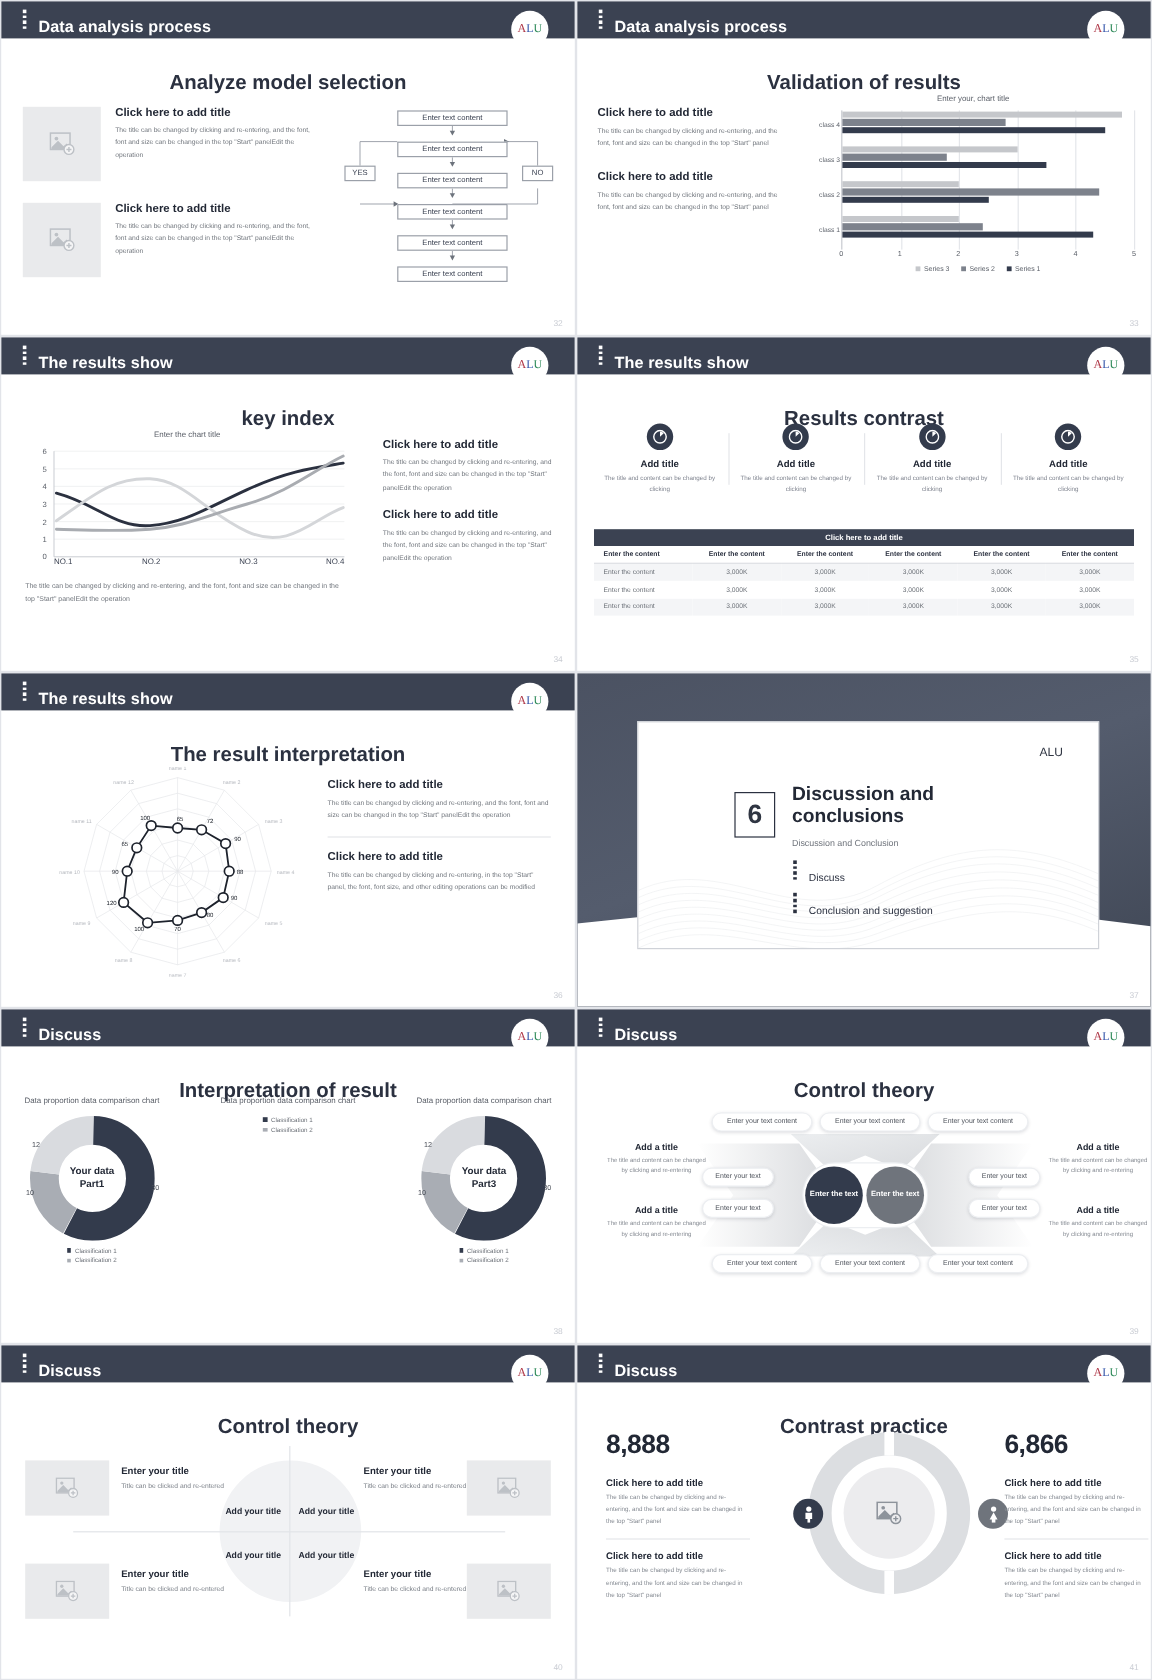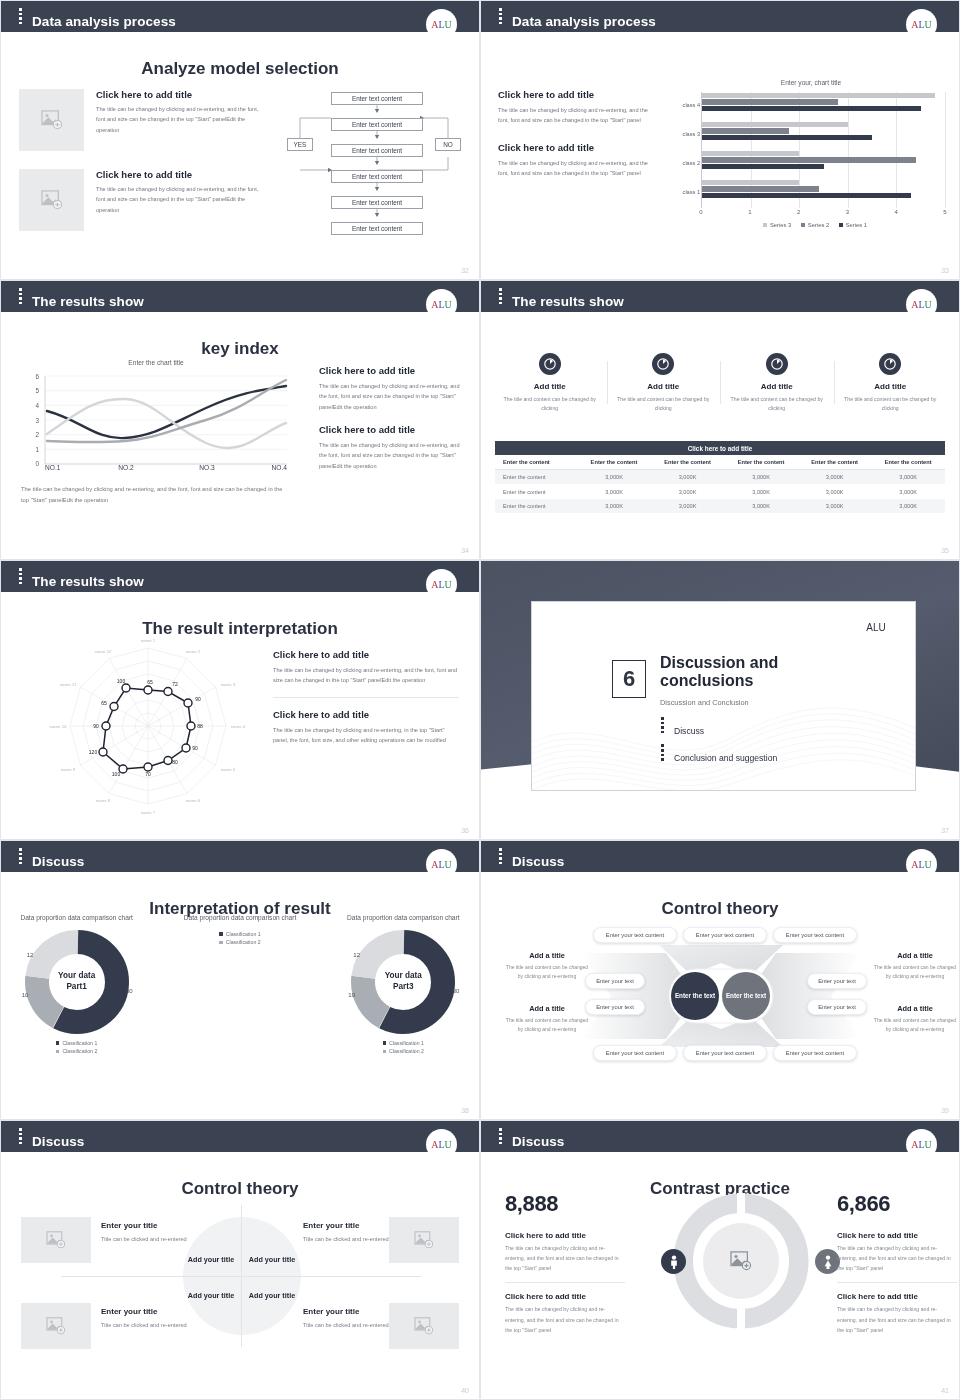--- a/index.html
+++ b/index.html
@@ -213,20 +213,21 @@
 
   <div class="slide s2">
     <div class="bar">
       <div class="ttl"><span class="dots"><i></i><i></i><i></i><i></i></span><span>Data analysis process</span></div>
     </div>
     <div class="logo">
         <span class="a">A</span>
         <span class="l">L</span>
         <span class="u">U</span>
       </div>
+    <div class="h2">Validation of results</div>
 
     <div class="left">
       <div class="blk">
         <div class="bt">Click here to add title</div>
         <div class="bd" style="margin-top:5px">The title can be changed by clicking and re-entering, and the font, font and size can be changed in the top "Start" panel</div>
       </div>
       <div class="blk">
         <div class="bt">Click here to add title</div>
         <div class="bd" style="margin-top:5px">The title can be changed by clicking and re-entering, and the font, font and size can be changed in the top "Start" panel</div>
       </div>
@@ -349,20 +350,21 @@
 
   <div class="slide s4">
     <div class="bar">
       <div class="ttl"><span class="dots"><i></i><i></i><i></i><i></i></span><span>The results show</span></div>
     </div>
     <div class="logo">
         <span class="a">A</span>
         <span class="l">L</span>
         <span class="u">U</span>
       </div>
+    <div class="h2">Results contrast</div>
 
     <div class="cards">
       <div class="card">
         <div class="cicon">
             <svg width="12" height="12" viewBox="0 0 12 12">
               <circle cx="6" cy="6" r="5.2" fill="none" stroke="#fff" stroke-width="1.2"></circle>
               <path d="M6 6 L6 1.6 A4.4 4.4 0 0 1 9.1 3 Z" fill="#fff"></path>
             </svg>
           </div>
         <div class="ctitle">Add title</div>

